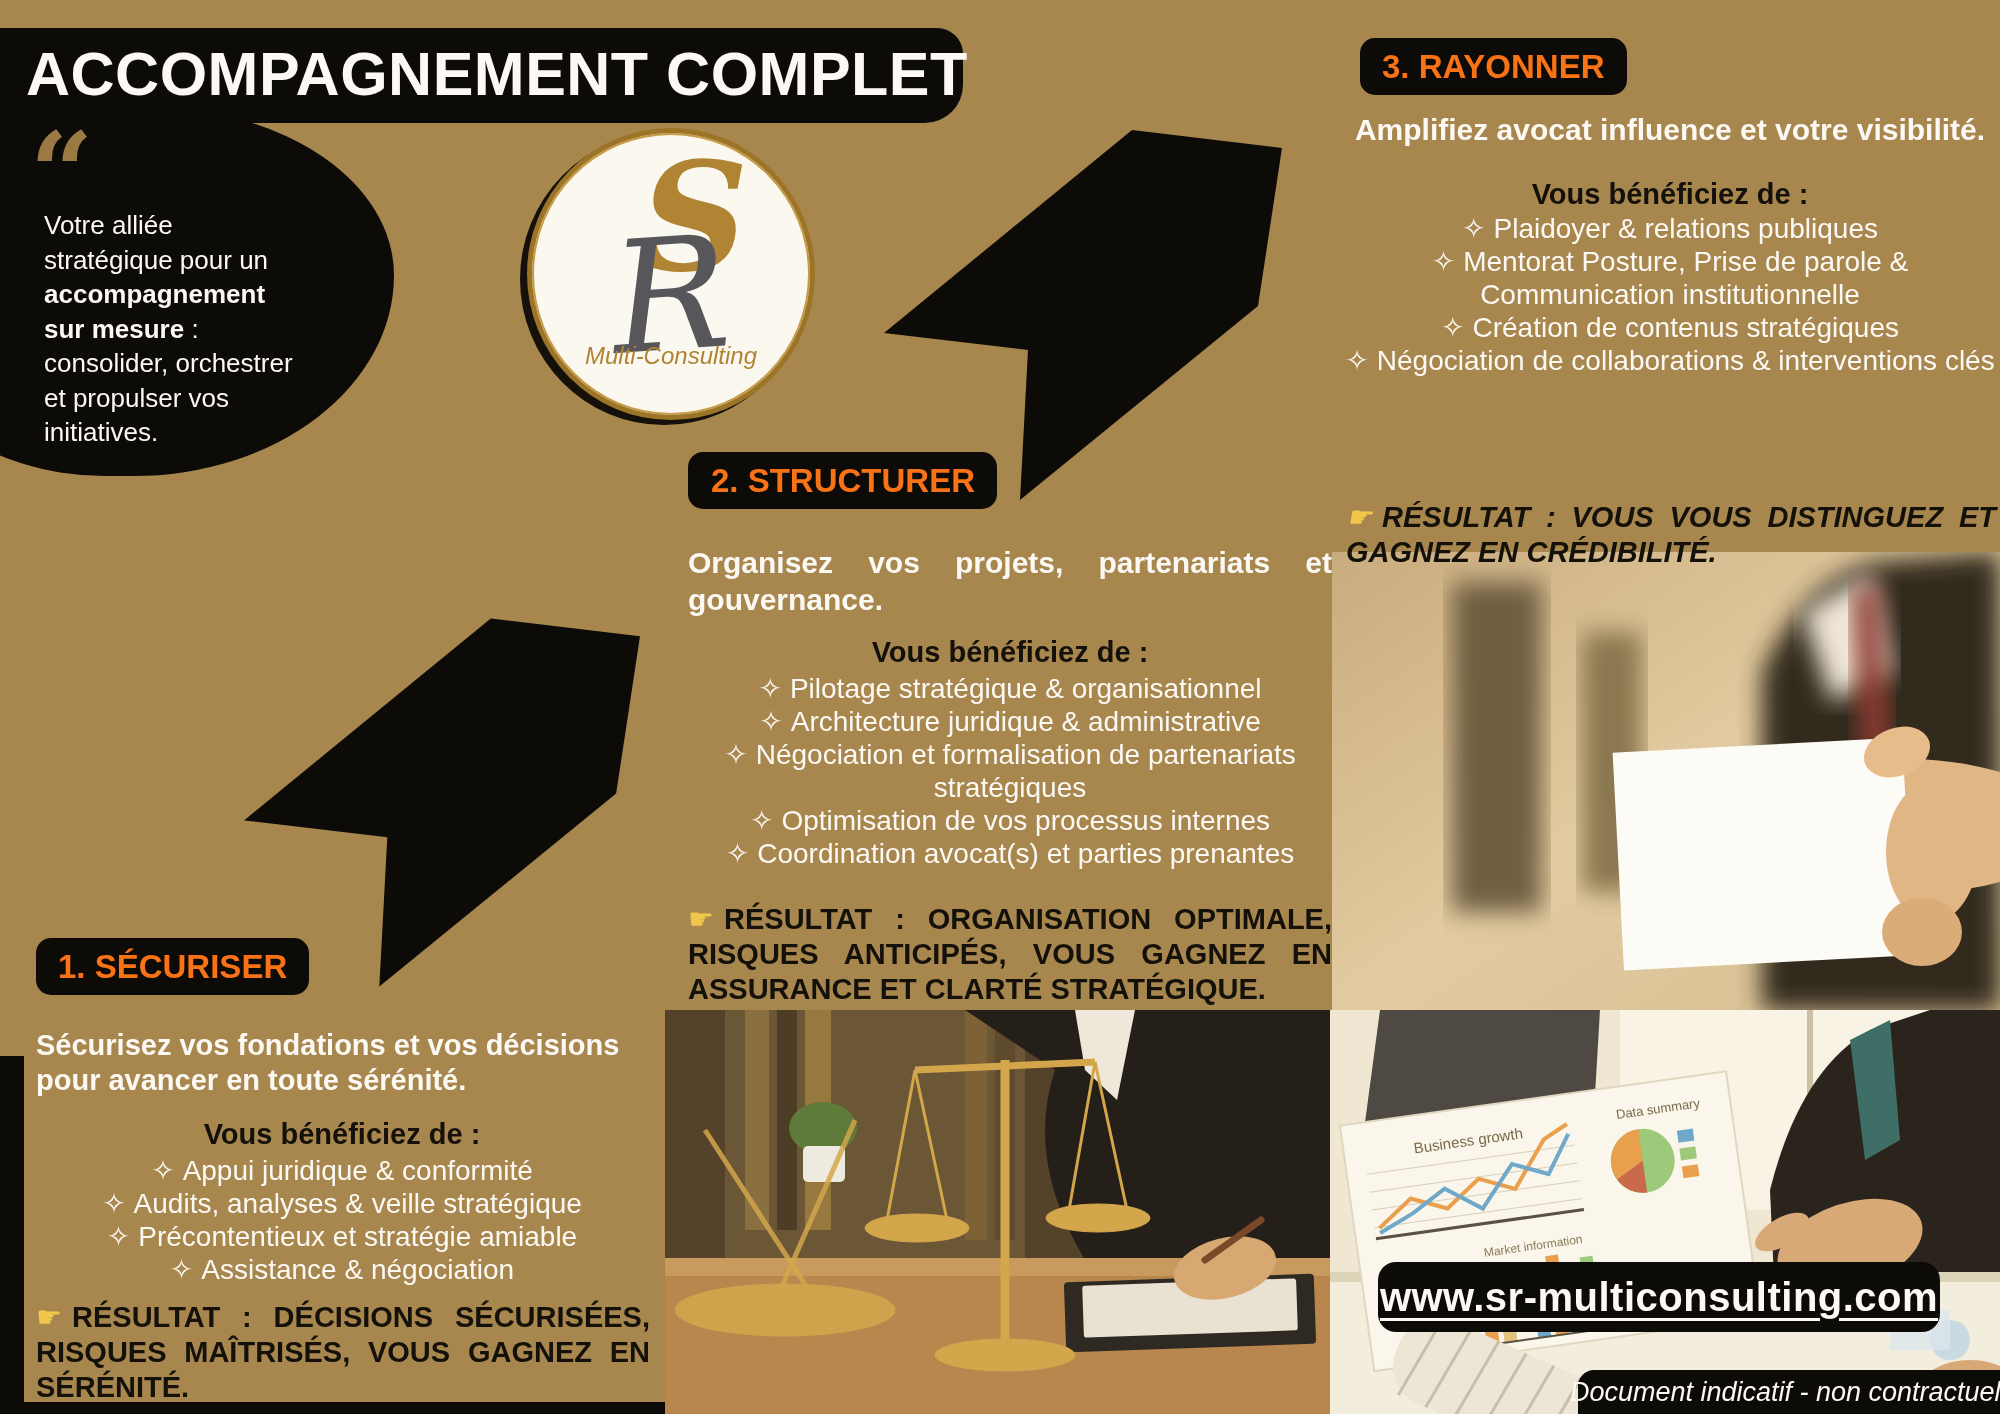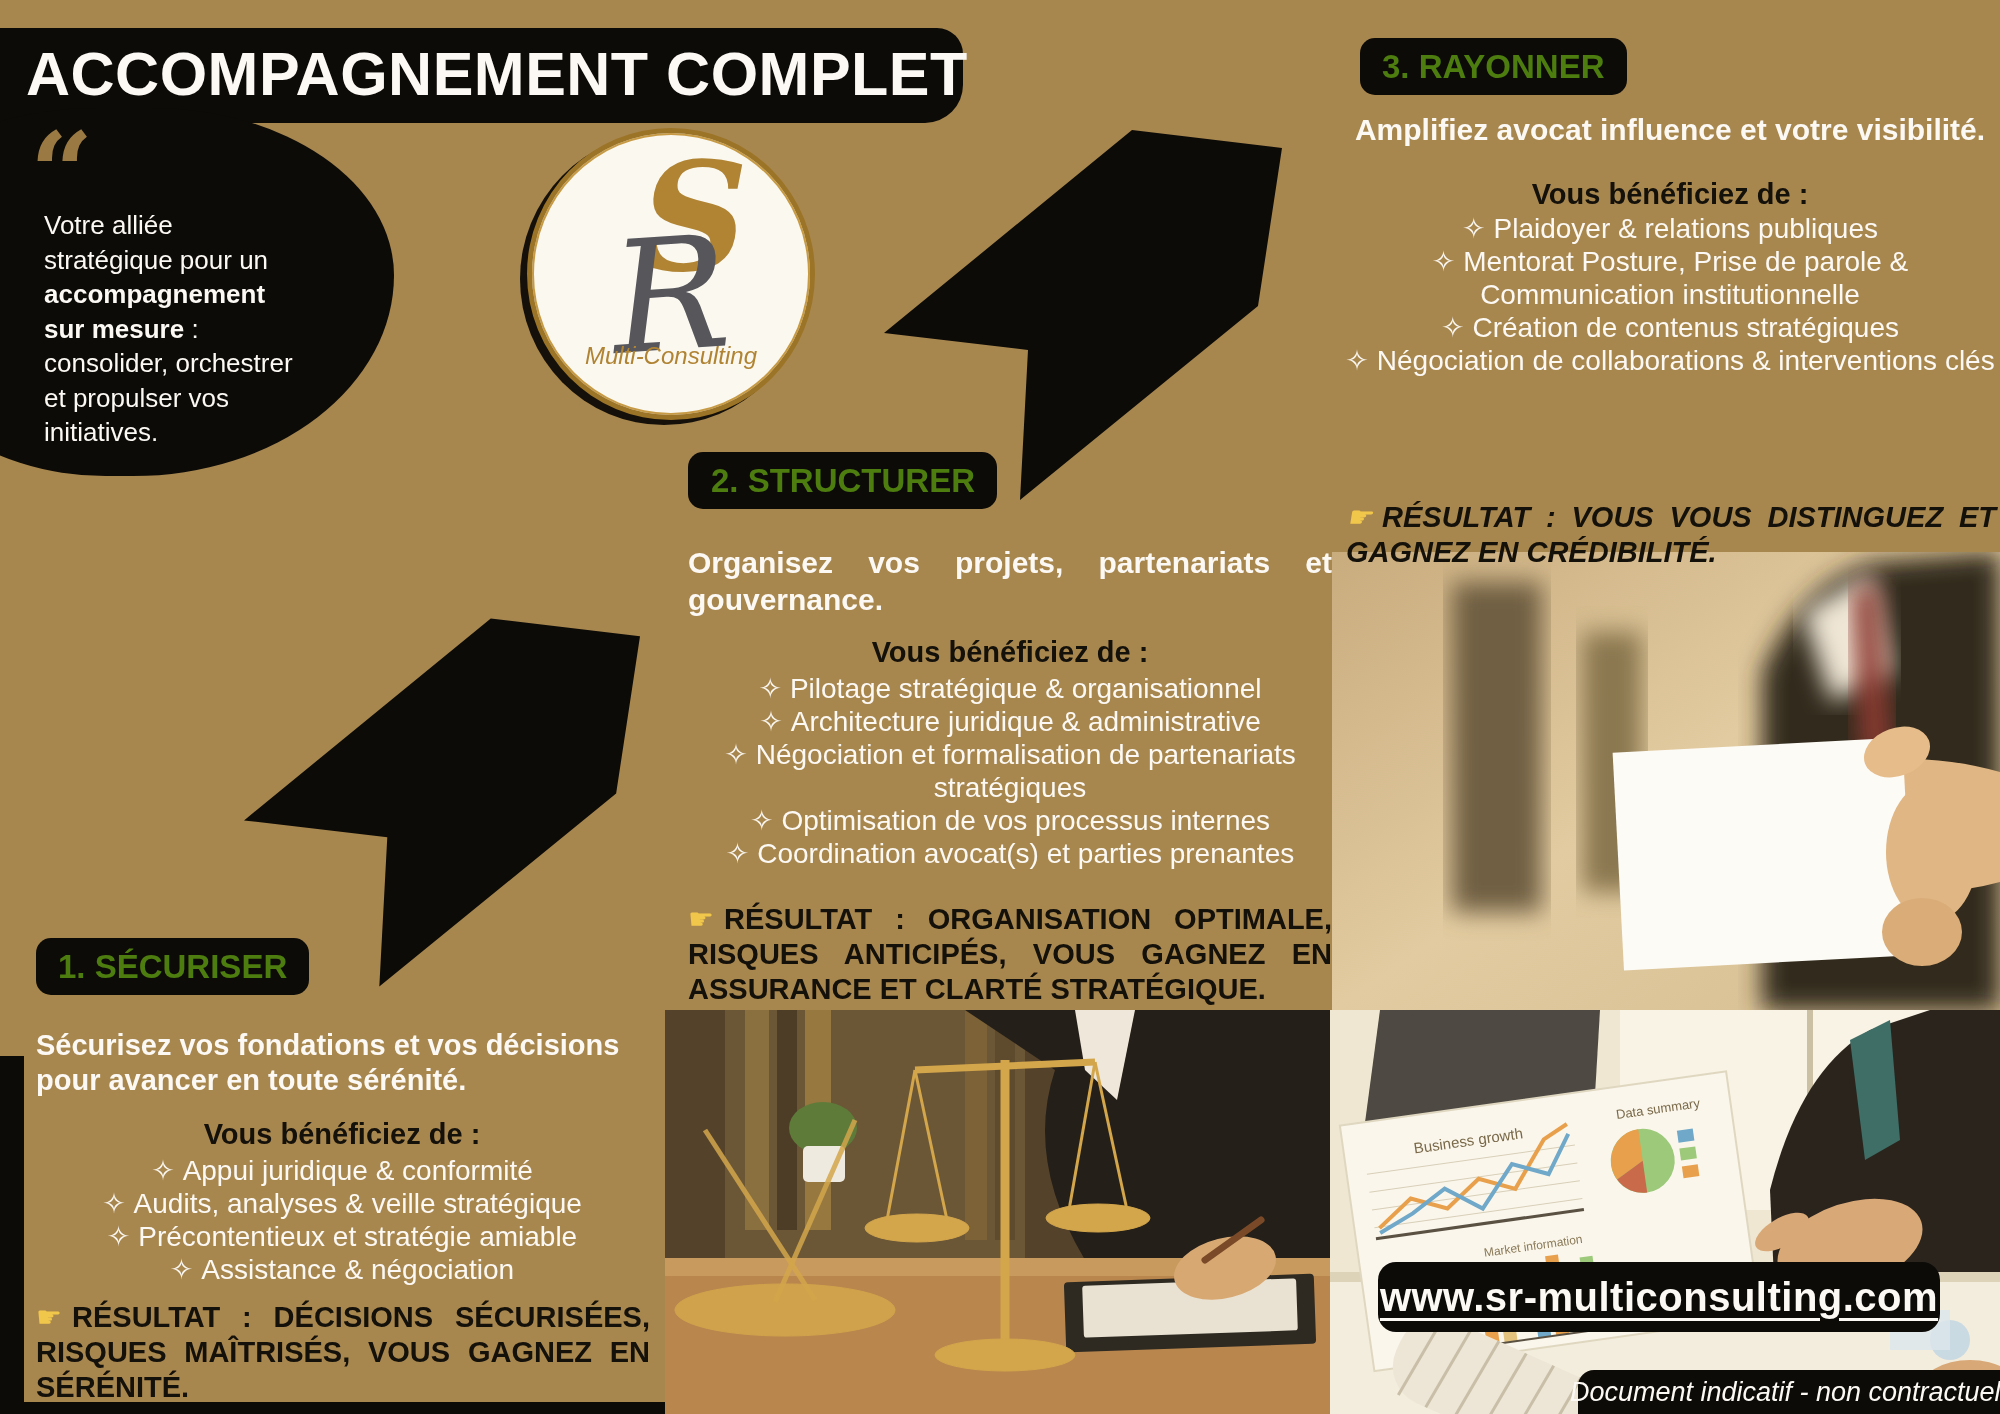--- a/index.html
+++ b/index.html
@@ -46,21 +46,21 @@
   .logo-s{left:640px;top:142px;font-family:"DejaVu Serif",serif;font-style:italic;
     font-size:150px;line-height:1;color:#B08433;font-weight:700;}
   .logo-r{left:612px;top:218px;font-family:"DejaVu Serif",serif;font-style:italic;
     font-size:155px;line-height:1;color:#56565B;font-weight:400;transform:rotate(-4deg);}
   .logo-sub{left:527px;top:342px;width:288px;text-align:center;
     font-family:Liberation Sans, sans-serif;font-style:italic;font-size:24px;color:#B08433;}
   
   .arrow-svg{display:block;}
   
   .pill{
-    background:#0D0B08;color:#4d7c0f;font-weight:800;font-size:33px;
+    background:#0D0B08;color:#f97316;font-weight:800;font-size:33px;
     line-height:57px;height:57px;padding:0 22px;border-radius:15px;white-space:nowrap;
   }
   .pill-1{left:36px;top:938px;}
   .pill-2{left:688px;top:452px;padding-left:23px;}
   .pill-3{left:1360px;top:38px;}
   
   .intro{color:#FCF9F4;font-weight:700;font-size:29px;line-height:1.22;}
   .intro-1{left:36px;top:1028px;width:648px;text-align:left;}
   .intro-2{left:688px;top:545px;width:644px;text-align:justify;font-size:30px;}
   .intro-3{left:1340px;top:112px;width:660px;text-align:center;font-size:30px;}

